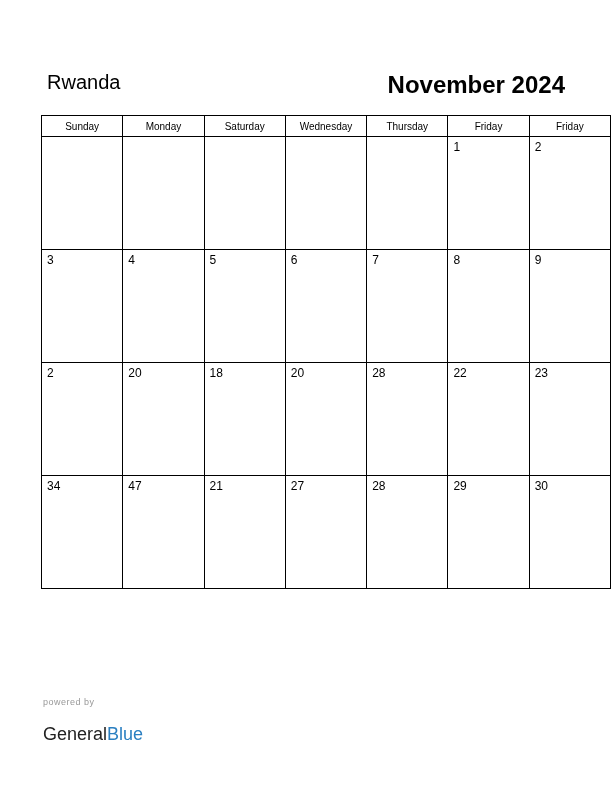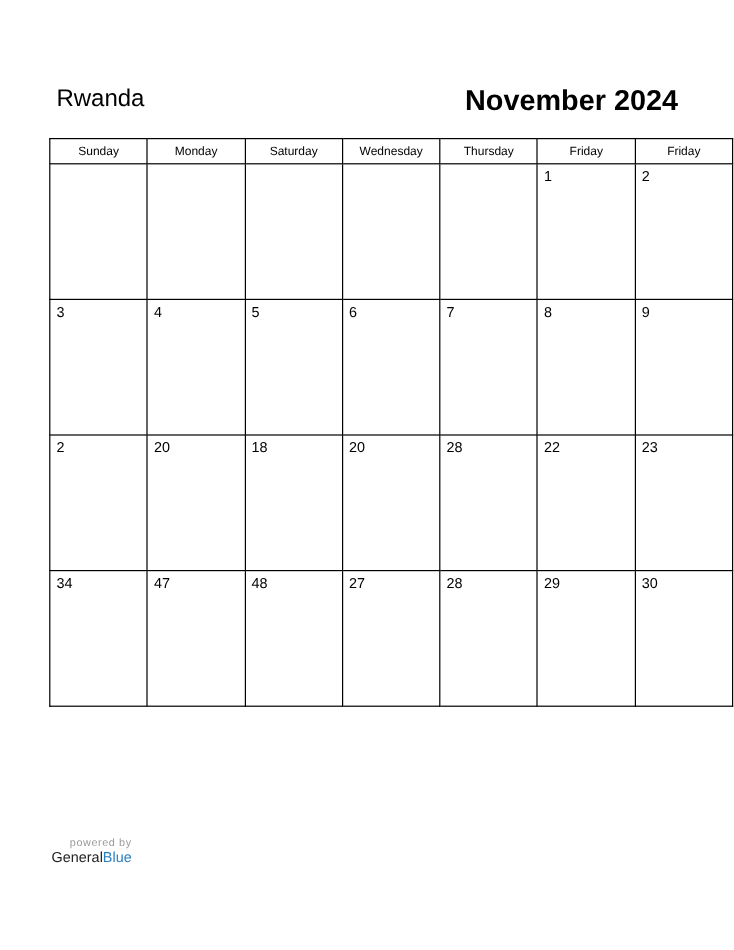--- a/index.html
+++ b/index.html
@@ -4,22 +4,22 @@
 <style>
   html, body { margin: 0; padding: 0; background: #ffffff; }
   body { width: 612px; height: 792px; position: relative; font-family: "Liberation Sans", "DejaVu Sans", sans-serif; color: #000; overflow: hidden; }
   .country { position: absolute; left: 47px; top: 71px; font-size: 20px; font-weight: normal; }
   .month { position: absolute; right: 47px; top: 71px; font-size: 24px; font-weight: bold; }
   table.cal { position: absolute; left: 41px; top: 115px; width: 570px; border-collapse: collapse; table-layout: fixed; }
   table.cal th, table.cal td { border: 1px solid #000; }
   table.cal th { height: 20px; font-size: 10px; font-weight: normal; text-align: center; vertical-align: middle; padding: 0; }
   table.cal td { height: 109px; vertical-align: top; padding: 3px 0 0 5px; font-size: 12px; }
   .footer { position: absolute; left: 43px; top: 697px; }
-  .powered { font-size: 9px; color: #999; letter-spacing: 0.5px; text-align: right; }
-  .brand { font-size: 12px; margin-top: 0px; }
+  .powered { font-size: 9px; color: #999; letter-spacing: 0.5px; }
+  .brand { font-size: 18px; margin-top: 17px; }
   .brand .g { color: #222; }
   .brand .b { color: #2a7fc1; }
 </style>
 </head>
 <body>
 
 <div class="country">Rwanda</div>
 <div class="month">November 2024</div>
 
 <table class="cal">
@@ -58,21 +58,21 @@
       <td>20</td>
       <td>18</td>
       <td>20</td>
       <td>28</td>
       <td>22</td>
       <td>23</td>
     </tr>
     <tr>
       <td>34</td>
       <td>47</td>
-      <td>48</td>
+      <td>21</td>
       <td>27</td>
       <td>28</td>
       <td>29</td>
       <td>30</td>
     </tr>
   </tbody>
 </table>
 
 <div class="footer">
   <div class="powered">powered by</div>

